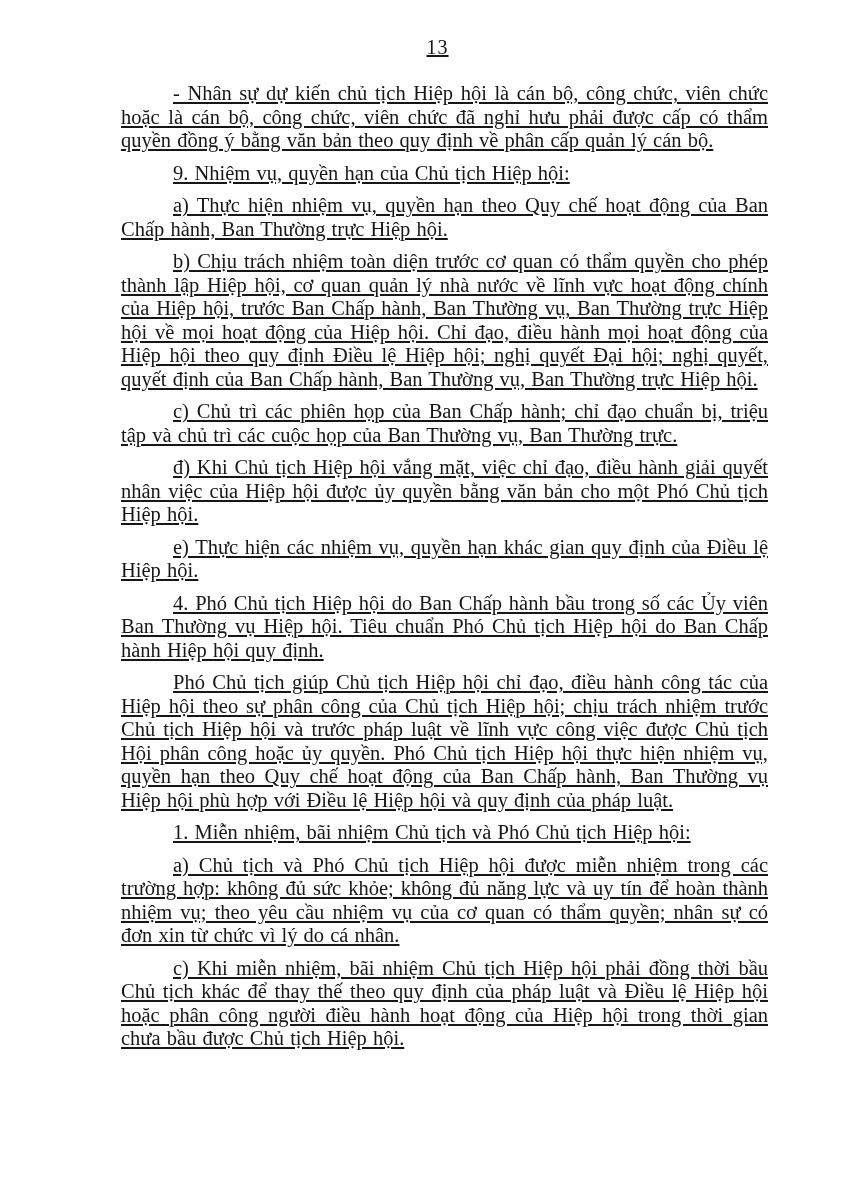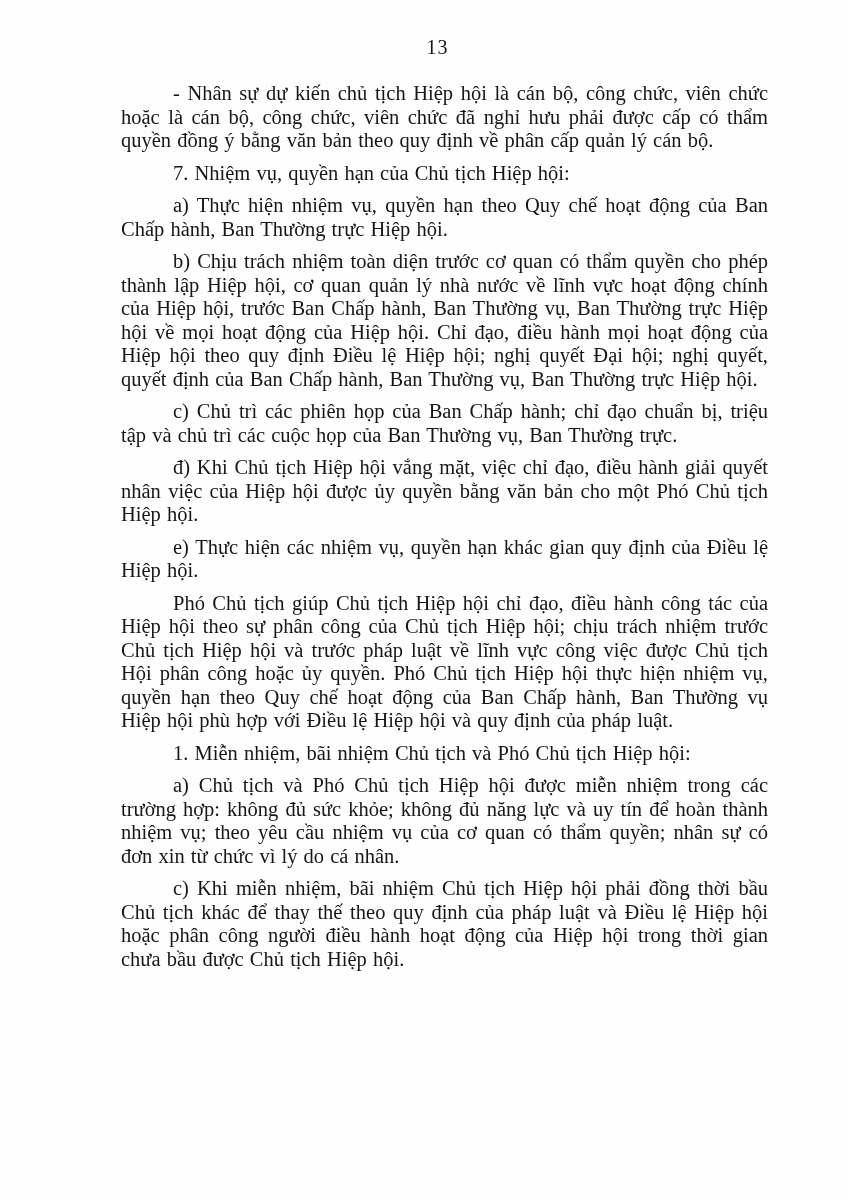--- a/index.html
+++ b/index.html
@@ -13,20 +13,21 @@
     overflow: hidden;
     font-family: "Liberation Serif", "DejaVu Serif", serif;
     color: #161616;
   }
   .page {
     box-sizing: border-box;
     width: 848px;
     height: 1200px;
     background: #fefefe;
     padding: 36px 80px 0 121px;
+    text-decoration: underline;
   }
   .page-number {
     text-align: center;
     font-size: 20px;
     line-height: 23px;
     margin: 0 14px 0 0; 
     letter-spacing: 1px;
   }
   .doc-body p {
     margin: 9px 0 0 0;
@@ -40,24 +41,25 @@
     margin-top: 23px;
   }
 </style>
 </head>
 <body>
 
 <div class="page">
   <div class="page-number">13</div>
   <div class="doc-body">
     <p>- Nhân sự dự kiến chủ tịch Hiệp hội là cán bộ, công chức, viên chức hoặc là cán bộ, công chức, viên chức đã nghỉ hưu phải được cấp có thẩm quyền đồng ý bằng văn bản theo quy định về phân cấp quản lý cán bộ.</p>
-    <p>7. Nhiệm vụ, quyền hạn của Chủ tịch Hiệp hội:</p>
+    <p>9. Nhiệm vụ, quyền hạn của Chủ tịch Hiệp hội:</p>
     <p>a) Thực hiện nhiệm vụ, quyền hạn theo Quy chế hoạt động của Ban Chấp hành, Ban Thường trực Hiệp hội.</p>
     <p>b) Chịu trách nhiệm toàn diện trước cơ quan có thẩm quyền cho phép thành lập Hiệp hội, cơ quan quản lý nhà nước về lĩnh vực hoạt động chính của Hiệp hội, trước Ban Chấp hành, Ban Thường vụ, Ban Thường trực Hiệp hội về mọi hoạt động của Hiệp hội. Chỉ đạo, điều hành mọi hoạt động của Hiệp hội theo quy định Điều lệ Hiệp hội; nghị quyết Đại hội; nghị quyết, quyết định của Ban Chấp hành, Ban Thường vụ, Ban Thường trực Hiệp hội.</p>
     <p>c) Chủ trì các phiên họp của Ban Chấp hành; chỉ đạo chuẩn bị, triệu tập và chủ trì các cuộc họp của Ban Thường vụ, Ban Thường trực.</p>
     <p>đ) Khi Chủ tịch Hiệp hội vắng mặt, việc chỉ đạo, điều hành giải quyết nhân việc của Hiệp hội được ủy quyền bằng văn bản cho một Phó Chủ tịch Hiệp hội.</p>
     <p>e) Thực hiện các nhiệm vụ, quyền hạn khác gian quy định của Điều lệ Hiệp hội.</p>
+    <p>4. Phó Chủ tịch Hiệp hội do Ban Chấp hành bầu trong số các Ủy viên Ban Thường vụ Hiệp hội. Tiêu chuẩn Phó Chủ tịch Hiệp hội do Ban Chấp hành Hiệp hội quy định.</p>
     <p>Phó Chủ tịch giúp Chủ tịch Hiệp hội chỉ đạo, điều hành công tác của Hiệp hội theo sự phân công của Chủ tịch Hiệp hội; chịu trách nhiệm trước Chủ tịch Hiệp hội và trước pháp luật về lĩnh vực công việc được Chủ tịch Hội phân công hoặc ủy quyền. Phó Chủ tịch Hiệp hội thực hiện nhiệm vụ, quyền hạn theo Quy chế hoạt động của Ban Chấp hành, Ban Thường vụ Hiệp hội phù hợp với Điều lệ Hiệp hội và quy định của pháp luật.</p>
     <p>1. Miễn nhiệm, bãi nhiệm Chủ tịch và Phó Chủ tịch Hiệp hội:</p>
     <p>a) Chủ tịch và Phó Chủ tịch Hiệp hội được miễn nhiệm trong các trường hợp: không đủ sức khỏe; không đủ năng lực và uy tín để hoàn thành nhiệm vụ; theo yêu cầu nhiệm vụ của cơ quan có thẩm quyền; nhân sự có đơn xin từ chức vì lý do cá nhân.</p>
     <p>c) Khi miễn nhiệm, bãi nhiệm Chủ tịch Hiệp hội phải đồng thời bầu Chủ tịch khác để thay thế theo quy định của pháp luật và Điều lệ Hiệp hội hoặc phân công người điều hành hoạt động của Hiệp hội trong thời gian chưa bầu được Chủ tịch Hiệp hội.</p>
   </div>
 </div>
 
 </body></html>

